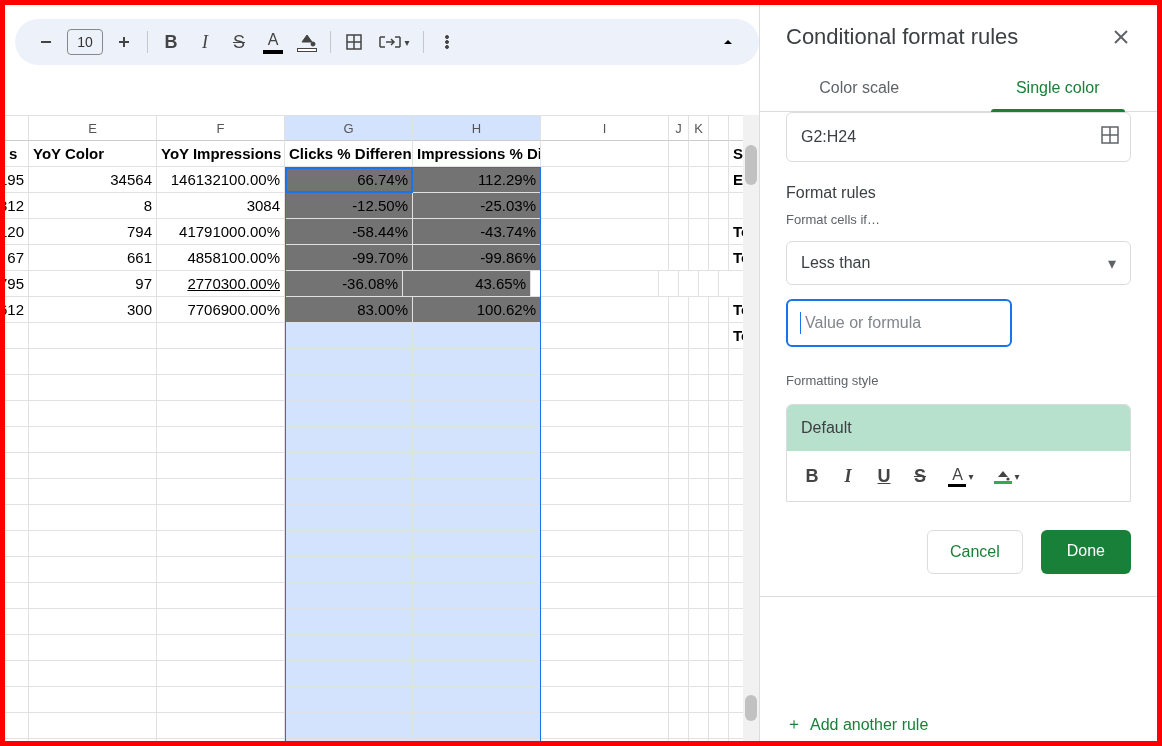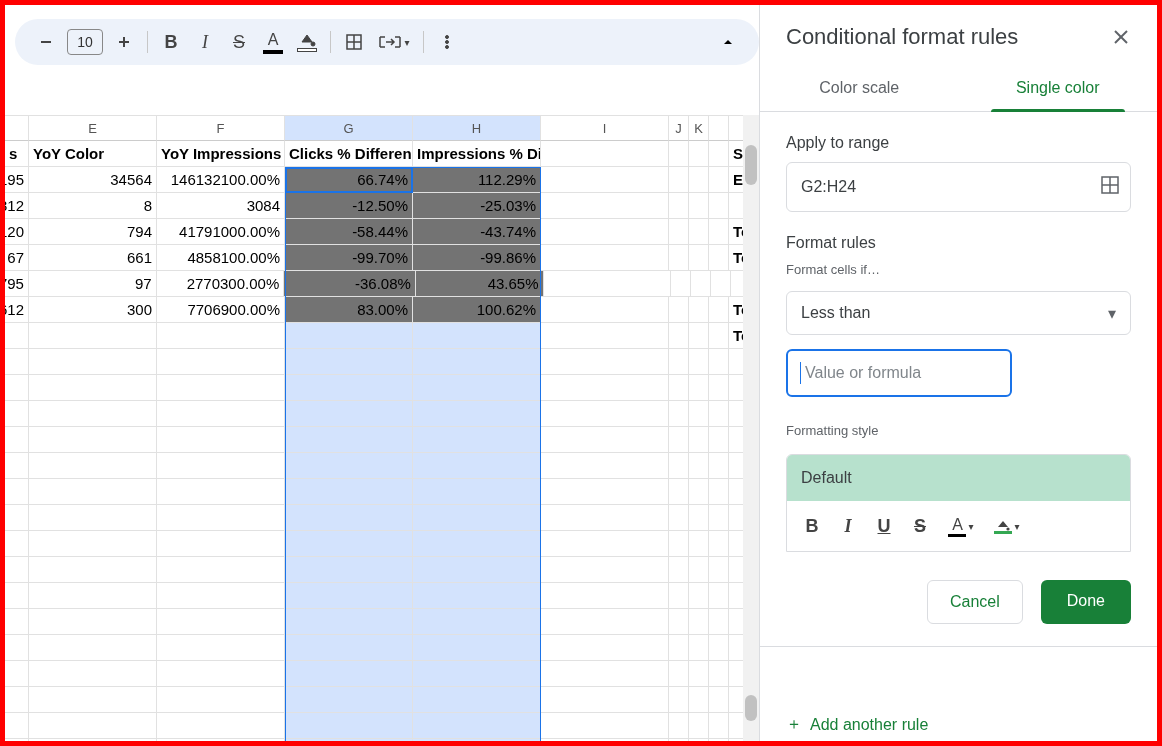--- a/index.html
+++ b/index.html
@@ -361,22 +361,22 @@
           <div class="cell greenish r r" style="width: 128px;">-99.86%</div>
           <div class="cell r" style="width: 128px;"></div>
           <div class="cell r" style="width: 20px;"></div>
           <div class="cell r" style="width: 20px;"></div>
           <div class="cell r" style="width: 20px;"></div>
           <div class="cell" style="width: 28px; font-weight: bold;">Tota</div>
         </div>
         <div class="row">
           <div class="cell r r" style="width: 24px;">795</div>
           <div class="cell r r" style="width: 128px;">97</div>
-          <div class="cell r r" style="width: 128px;">2770300.00%</div>
-          <div class="cell greenish r r" style="width: 132px;">-36.08%</div>
+          <div class="cell r r" style="width: 128px; text-decoration: underline;">2770300.00%</div>
+          <div class="cell greenish r r" style="width: 118px;">-36.08%</div>
           <div class="cell greenish r r" style="width: 128px;">43.65%</div>
           <div class="cell r" style="width: 128px;"></div>
           <div class="cell r" style="width: 20px;"></div>
           <div class="cell r" style="width: 20px;"></div>
           <div class="cell r" style="width: 20px;"></div>
           <div class="cell" style="width: 28px; font-weight: bold;"></div>
         </div>
         <div class="row">
           <div class="cell r r" style="width: 24px;">612</div>
           <div class="cell r r" style="width: 128px;">300</div>
@@ -610,21 +610,20 @@
             <line x1="3" y1="3" x2="15" y2="15" stroke="#5f6368" stroke-width="2"></line>
             <line x1="15" y1="3" x2="3" y2="15" stroke="#5f6368" stroke-width="2"></line>
           </svg>
       </div>
     </div>
     <div class="tabs">
       <div class="tab">Color scale</div>
       <div class="tab active">Single color</div>
     </div>
 
-    <div class="section-label">Apply to range</div>
     <div class="range-field">
       <span>G2:H24</span>
       <span class="grid-icon">
         <svg width="20" height="20" viewBox="0 0 20 20" fill="none" stroke="#5f6368">
             <rect x="2" y="2" width="16" height="16" stroke-width="1.5"></rect>
             <line x1="10" y1="2" x2="10" y2="18" stroke-width="1.5"></line>
             <line x1="2" y1="10" x2="18" y2="10" stroke-width="1.5"></line>
           </svg>
       </span>
     </div>

